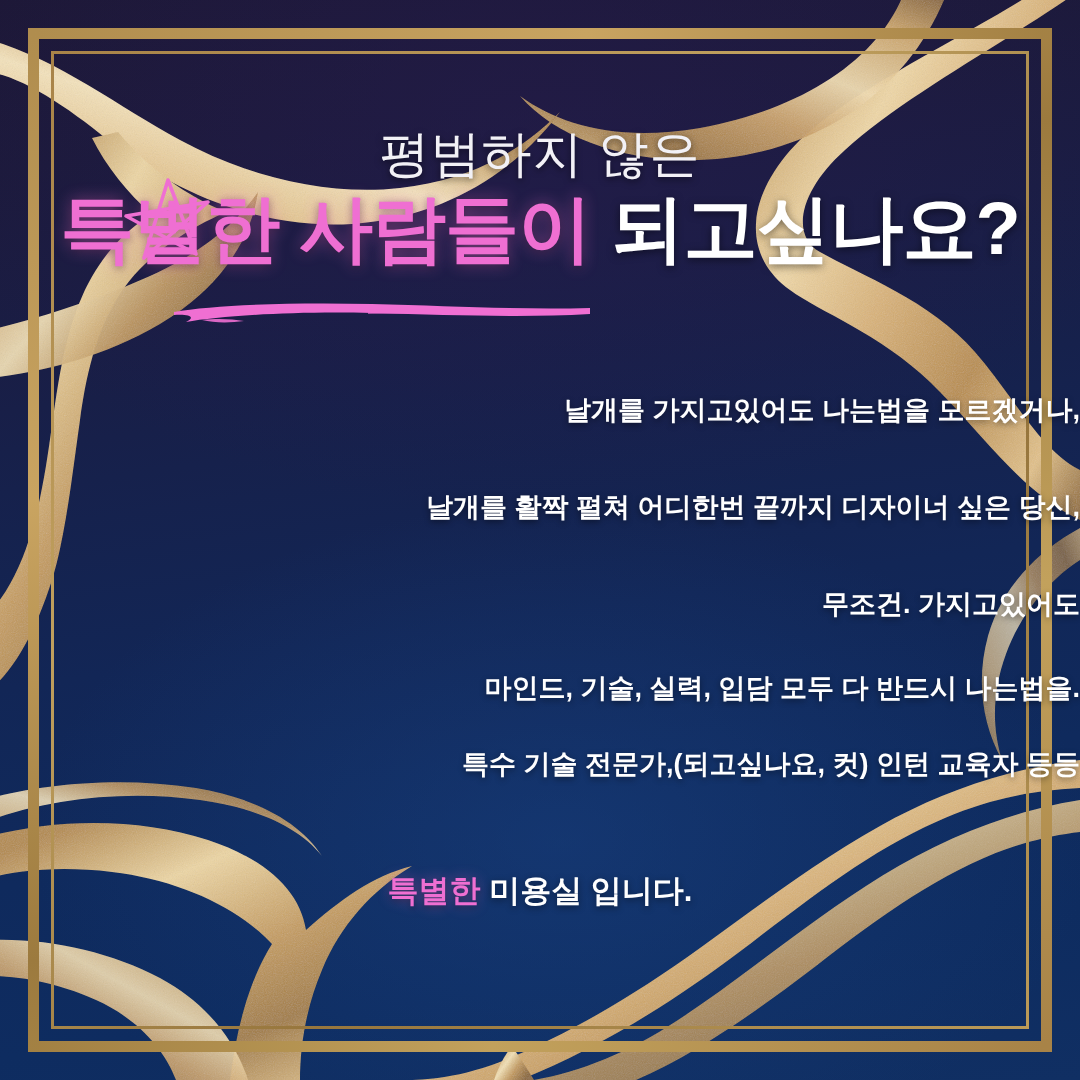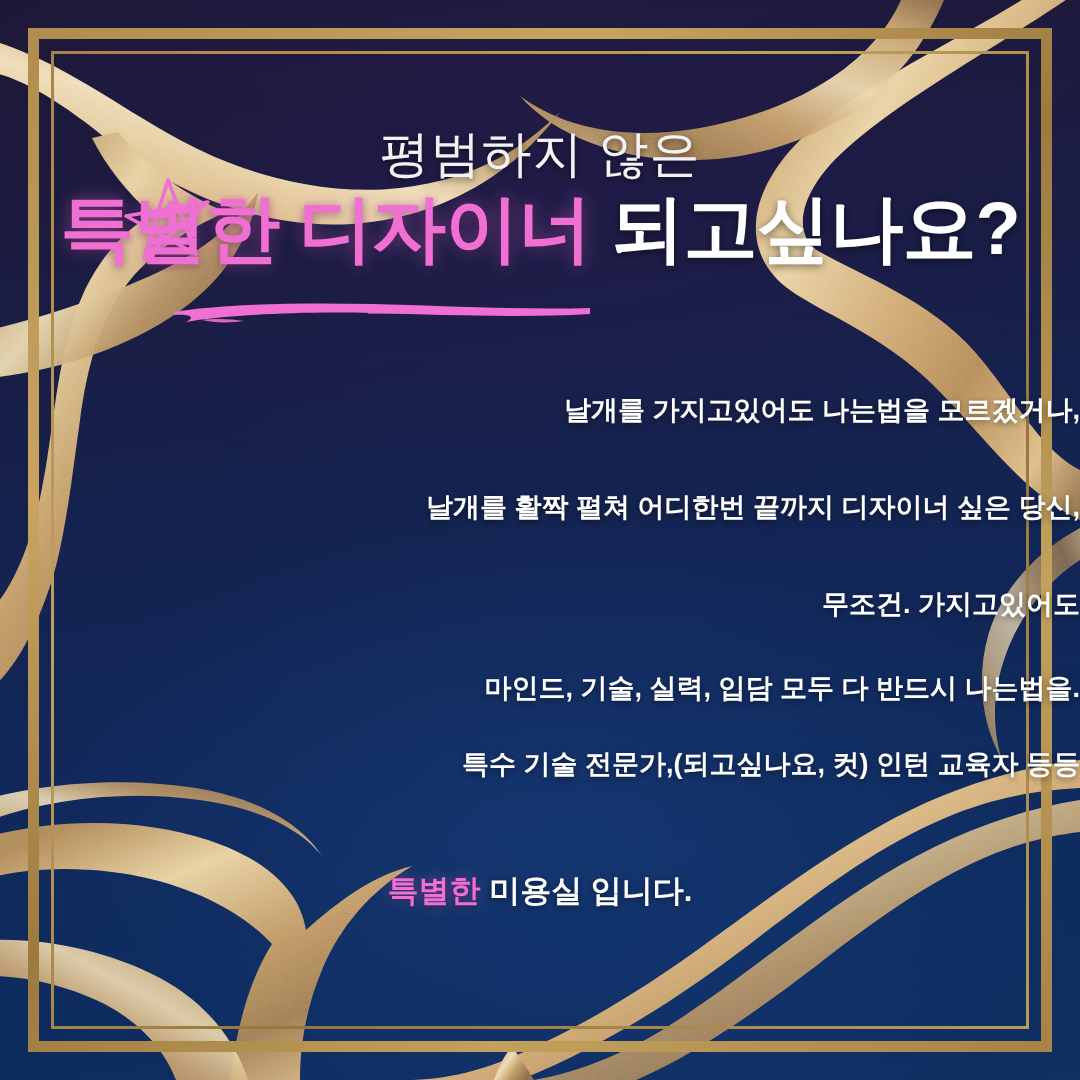--- a/index.html
+++ b/index.html
@@ -261,21 +261,21 @@
     <path d="M 2 16 C 40 9, 120 6, 200 8 C 280 10, 350 14, 418 12
              L 418 18 C 350 22, 280 19, 200 17 C 120 15, 48 20, 14 26
              C 24 21, 18 18, 2 19 Z" fill="#ef6fd2"></path>
     <path d="M 196 14 C 260 12, 340 15, 418 13 L 418 17 C 340 20, 262 17, 196 18 Z" fill="#ef6fd2" opacity="0.65"></path>
     <path d="M 30 24 C 46 22, 60 23, 72 25 C 58 27, 42 27, 30 24 Z" fill="#ef6fd2" opacity="0.9"></path>
   </svg>
 
   <div class="headline-block">
     <div class="headline-line1">평범하지 않은</div>
     <div class="headline-line2">
-      <span class="hl-pink">특별한 디자이너</span><span> </span><span class="hl-white">되고싶나요?</span>
+      <span class="hl-pink">특별한 사람들이</span><span> </span><span class="hl-white">되고싶나요?</span>
     </div>
   </div>
 
   <div class="body-copy">
     <div class="copy-line">날개를 가지고있어도 나는법을 모르겠거나,</div>
     <div class="gap-lg"></div>
     <div class="copy-line">날개를 활짝 펼쳐 어디한번 끝까지 디자이너 싶은 당신,</div>
     <div class="gap-lg"></div>
     <div class="copy-line">무조건. 가지고있어도</div>
     <div class="gap-md"></div>

